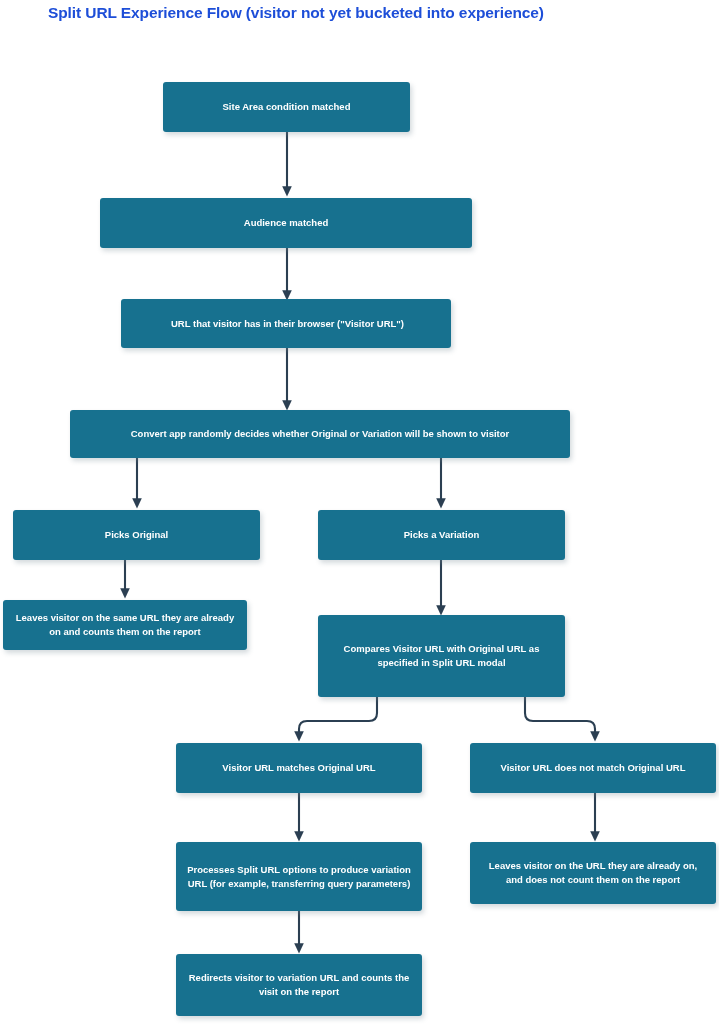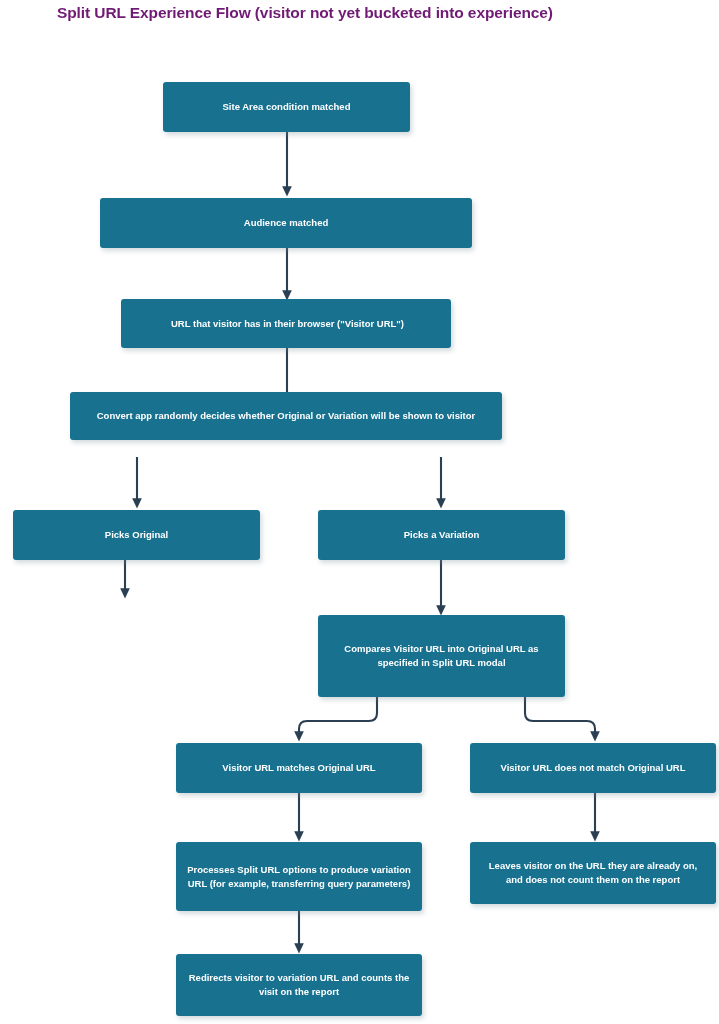--- a/index.html
+++ b/index.html
@@ -19,25 +19,25 @@
 
   #canvas {
     position: absolute;
     left: 0; top: 0;
     width: 719px;
     height: 1024px;
   }
 
   .diagram-title {
     position: absolute;
-    left: 57px;
+    left: 48px;
     top: 4px;
     font-size: 15.5px;
     font-weight: bold;
-    color: #701a75;
+    color: #1d4ed8;
     letter-spacing: -0.1px;
     white-space: nowrap;
   }
 
   
   #edges {
     position: absolute;
     left: 0; top: 0;
     width: 719px;
     height: 1024px;
@@ -109,35 +109,38 @@
   </div>
 
   <div class="node" style="left:100px; top:198px; width:372px; height:50px;text-align:center;">
     <span>Audience matched</span>
   </div>
 
   <div class="node" style="left:121px; top:299px; width:330px; height:49px;padding-left:13px;">
     <span>URL that visitor has in their browser ("Visitor URL")</span>
   </div>
 
-  <div class="node" style="left:70px; top:392px; width:432px; height:48px;">
+  <div class="node" style="left:70px; top:410px; width:500px; height:48px;">
     <span>Convert app randomly decides whether Original or Variation will be shown to visitor</span>
   </div>
 
   <div class="node" style="left:13px; top:510px; width:247px; height:50px;">
     <span>Picks Original</span>
   </div>
 
   <div class="node" style="left:318px; top:510px; width:247px; height:50px;">
     <span>Picks a Variation</span>
   </div>
 
+  <div class="node" style="left:3px; top:600px; width:244px; height:50px;">
+    <span>Leaves visitor on the same URL they are already on and counts them on the report</span>
+  </div>
 
   <div class="node" style="left:318px; top:615px; width:247px; height:82px;">
-    <span>Compares Visitor URL into Original URL as specified in Split URL modal</span>
+    <span>Compares Visitor URL with Original URL as specified in Split URL modal</span>
   </div>
 
   <div class="node" style="left:176px; top:743px; width:246px; height:50px;">
     <span>Visitor URL matches Original URL</span>
   </div>
 
   <div class="node" style="left:470px; top:743px; width:246px; height:50px;">
     <span>Visitor URL does not match Original URL</span>
   </div>
 

